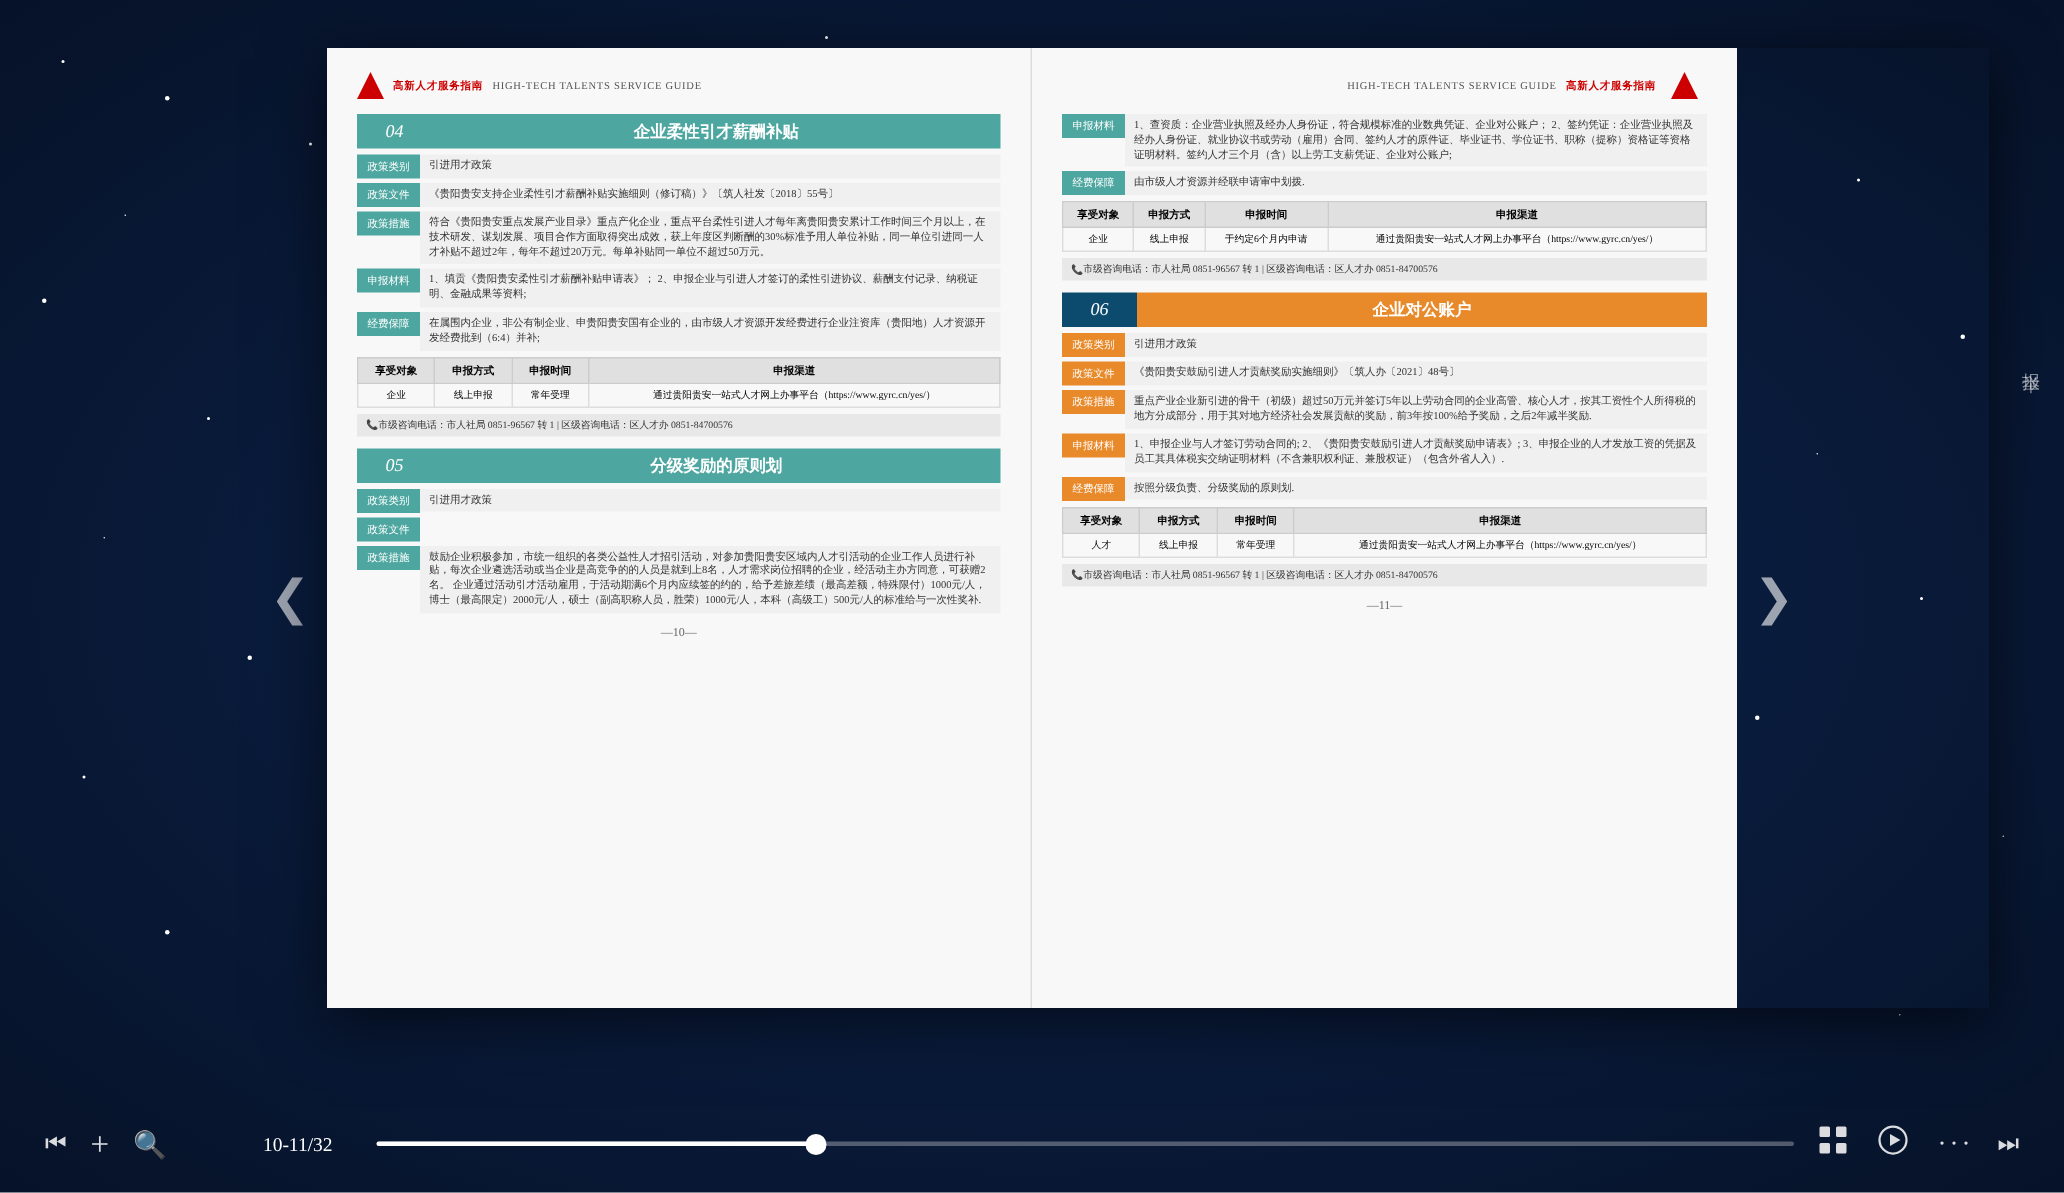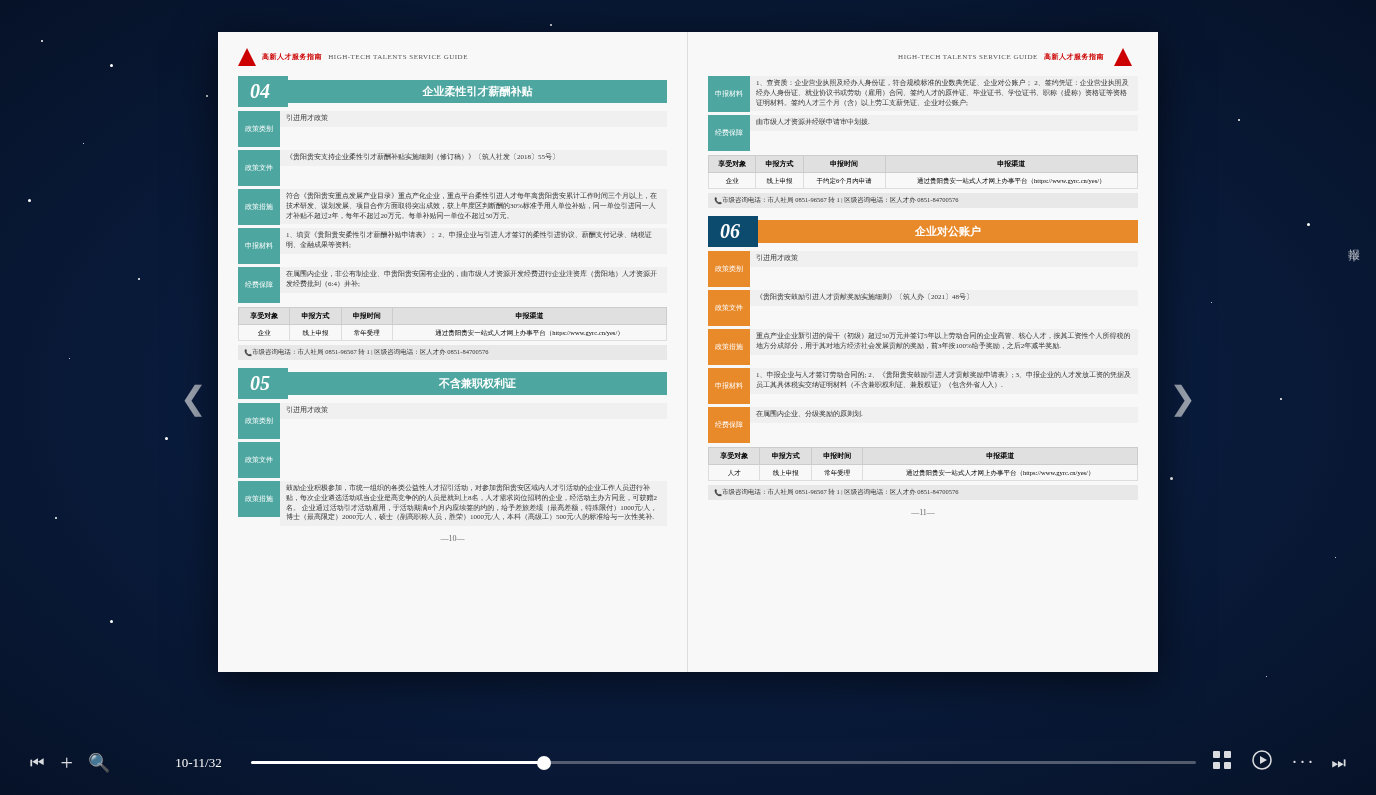--- a/index.html
+++ b/index.html
@@ -22,21 +22,21 @@
       position: absolute;
       background: white;
       border-radius: 50%;
     }
 
     
     .book-container {
       position: absolute;
       top: 32px;
       left: 218px;
-      width: 940px;
+      width: 1108px;
       height: 640px;
       display: flex;
       box-shadow: 0 8px 40px rgba(0,0,0,0.6);
     }
 
     
     .page-left {
       width: 470px;
       background: #f8f8f8;
       padding: 16px 20px;
@@ -81,24 +81,25 @@
       margin-bottom: 8px;
     }
     .section-title-bar {
       display: flex;
       align-items: center;
       margin-bottom: 4px;
     }
     .section-number {
       background: #4da6a0;
       color: white;
-      font-size: 20px;
-      font-weight: bold;
+      font-size: 12px;
+      font-weight: normal;
       padding: 4px 12px;
       min-width: 50px;
+      text-align: center;
       font-style: italic;
     }
     .section-number.orange { background: #0c4a6e; }
     .section-title {
       background: #4da6a0;
       color: white;
       font-size: 11px;
       font-weight: bold;
       flex: 1;
       padding: 4px 10px;
@@ -109,21 +110,21 @@
     
     .row-item {
       display: flex;
       align-items: flex-start;
       margin-bottom: 3px;
     }
     .row-label {
       min-width: 42px;
       font-size: 7px;
       color: white;
-      padding: 13px 4px;
+      padding: 3px 4px;
       text-align: center;
       flex-shrink: 0;
     }
     .row-label.teal { background: #4da6a0; }
     .row-label.orange { background: #e8892a; }
     .row-content {
       font-size: 7px;
       color: #333;
       padding: 3px 6px;
       flex: 1;
@@ -350,21 +351,21 @@
       </table>
       <div class="contact-bar">
         <span>📞</span>
         <span>市级咨询电话：市人社局 0851-96567 转 1 | 区级咨询电话：区人才办 0851-84700576</span>
       </div>
     </div>
 
     <div class="section-card">
       <div class="section-title-bar">
         <div class="section-number">05</div>
-        <div class="section-title">不含兼职权利证</div>
+        <div class="section-title">分级奖励的原则划</div>
       </div>
       <div class="row-item">
         <div class="row-label teal">政策类别</div>
         <div class="row-content">引进用才政策</div>
       </div>
       <div class="row-item">
         <div class="row-label teal">政策文件</div>
       </div>
       <div class="row-item">
         <div class="row-label teal" style="background:#4da6a0">政策措施</div>
@@ -439,21 +440,21 @@
         <div class="row-content">重点产业企业新引进的骨干（初级）超过50万元并签订5年以上劳动合同的企业高管、核心人才，按其工资性个人所得税的地方分成部分，用于其对地方经济社会发展贡献的奖励，前3年按100%给予奖励，之后2年减半奖励.</div>
       </div>
       <div class="row-item">
         <div class="row-label orange">申报材料</div>
         <div class="row-content">1、申报企业与人才签订劳动合同的;
 2、《贵阳贵安鼓励引进人才贡献奖励申请表》;
 3、申报企业的人才发放工资的凭据及员工其具体税实交纳证明材料（不含兼职权利证、兼股权证）（包含外省人入）.</div>
       </div>
       <div class="row-item">
         <div class="row-label orange">经费保障</div>
-        <div class="row-content">在属围内企业、分级奖励的原则划.</div>
+        <div class="row-content">按照分级负责、分级奖励的原则划.</div>
       </div>
 
       <table class="info-table">
         <thead>
           <tr>
             <th>享受对象</th>
             <th>申报方式</th>
             <th>申报时间</th>
             <th>申报渠道</th>
           </tr>

